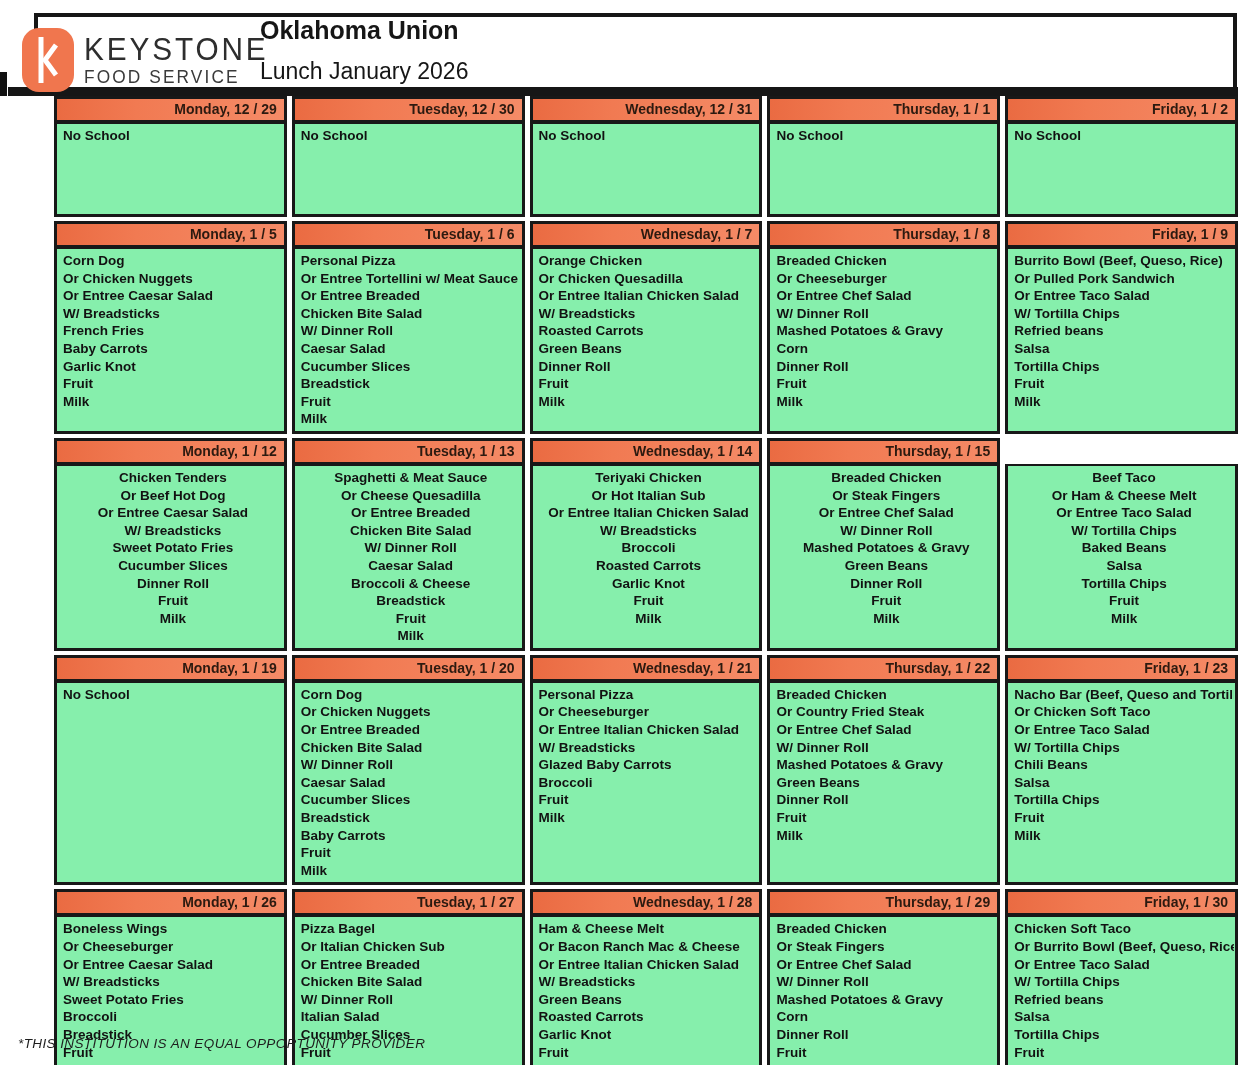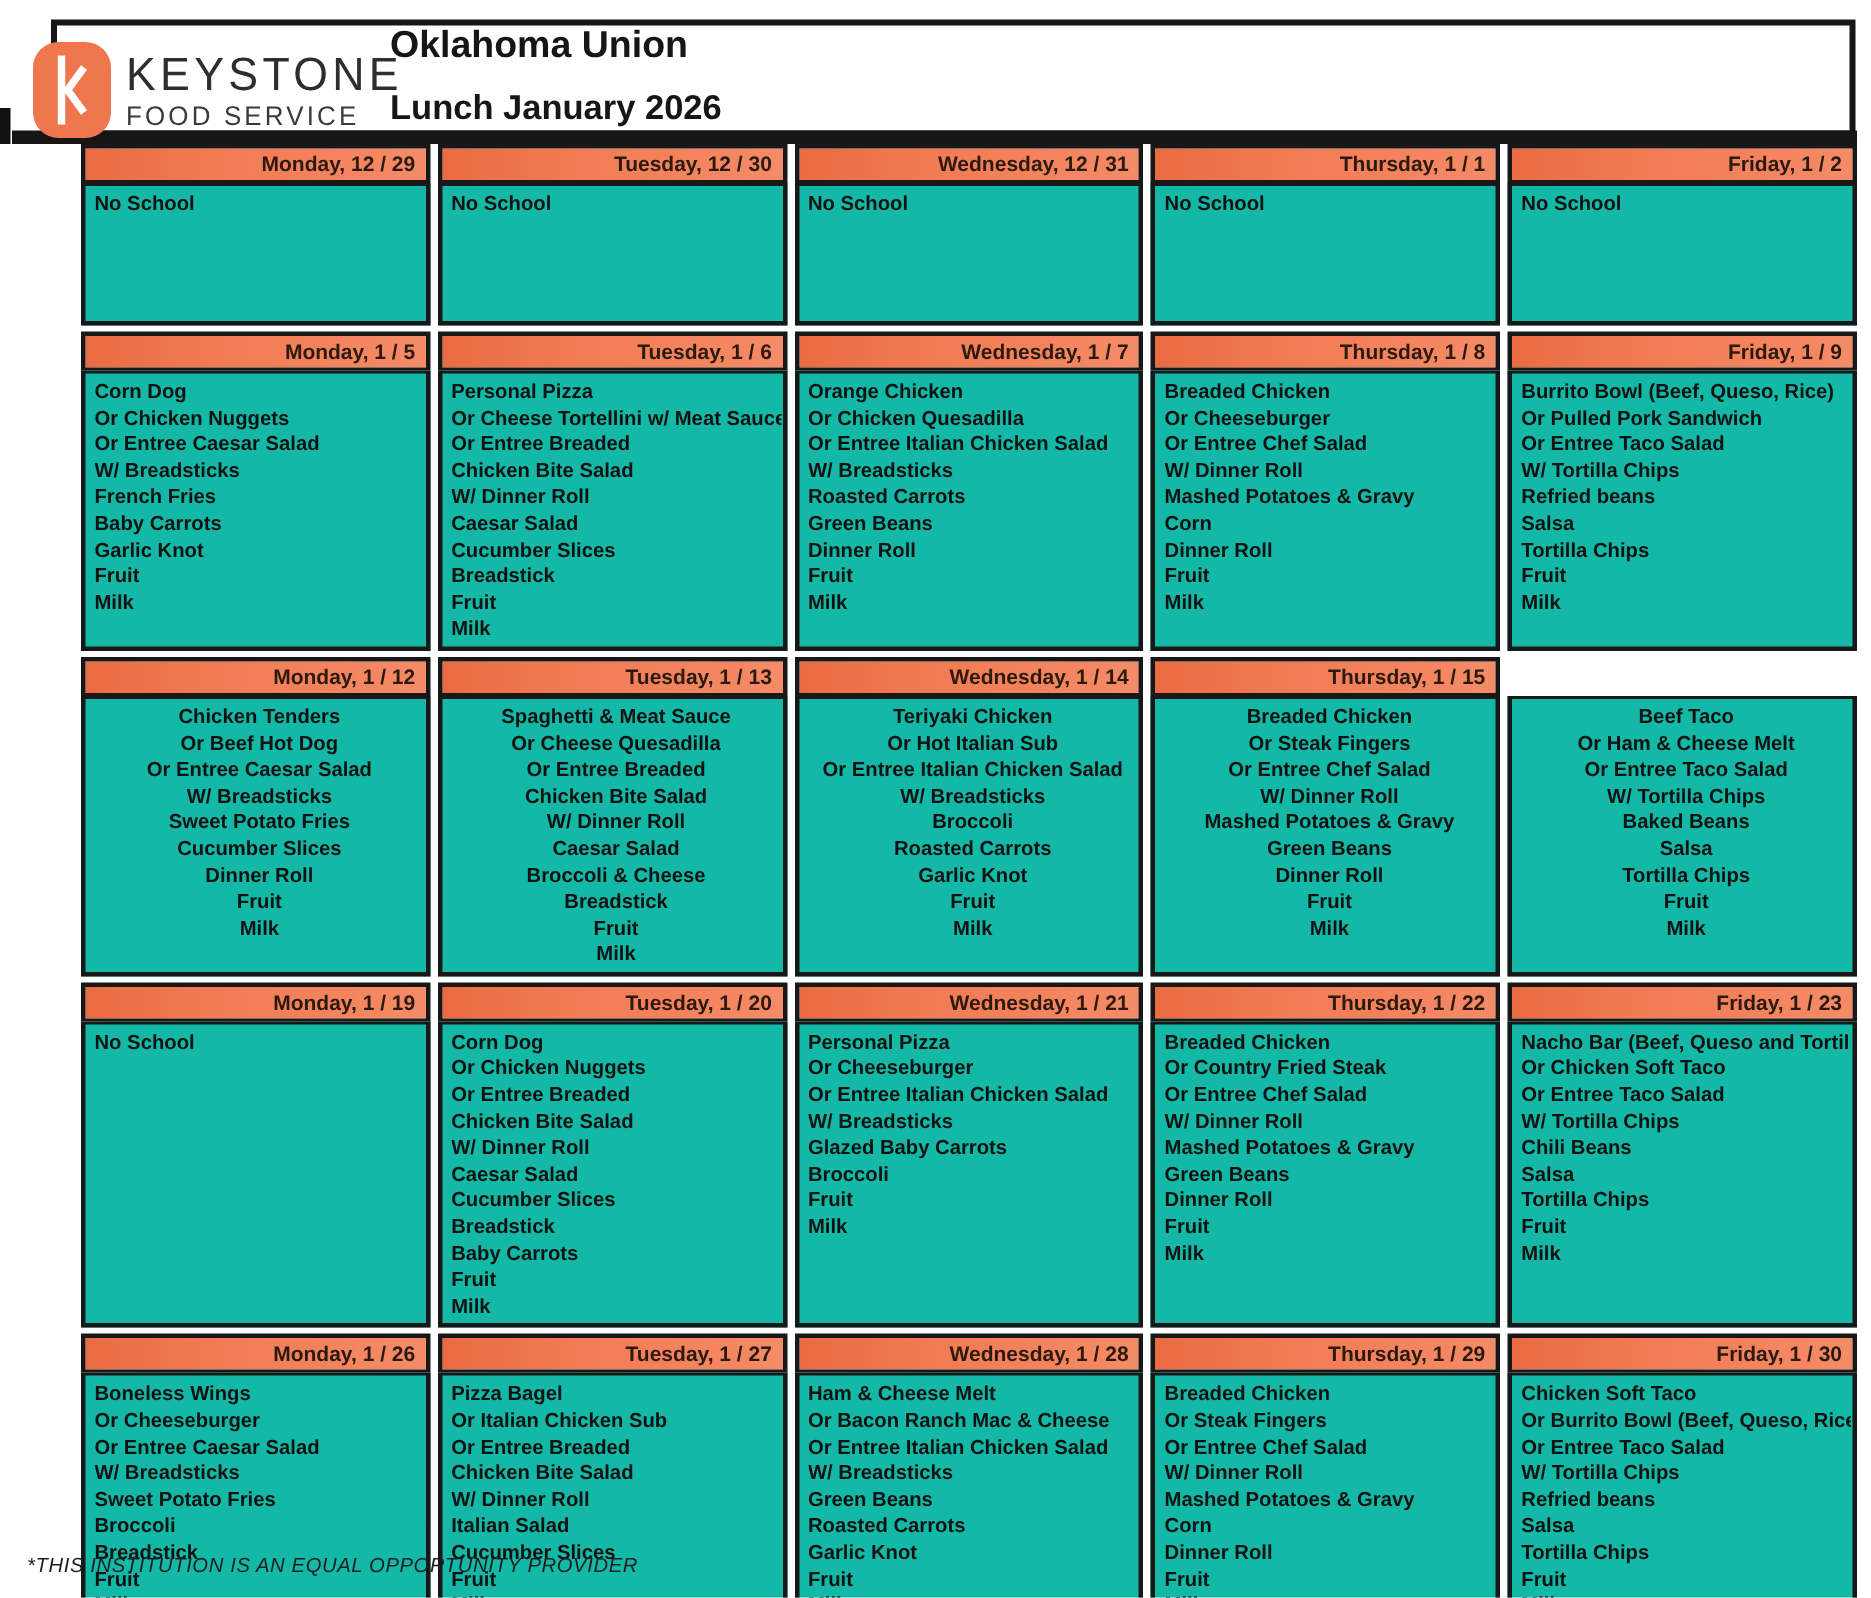--- a/index.html
+++ b/index.html
@@ -26,38 +26,38 @@
   .brand-name {
     font-size:31px; letter-spacing:3px; color:#2e2e2e; font-weight:400;
     transform:scaleX(.96); transform-origin:left;
   }
   .brand-sub {
     font-size:18px; letter-spacing:2.2px; color:#3a3a3a; margin-top:3px;
     transform:scaleX(.96); transform-origin:left;
   }
   .titles { position:absolute; left:260px; top:16px; z-index:3; }
   .title1 { font-size:25px; font-weight:bold; color:#161616; }
-  .title2 { font-size:23px; font-weight:bold; color:#161616; margin-top:13px; }
+  .title2 { font-size:23px; font-weight:normal; color:#161616; margin-top:13px; }
 
   
   .menu-grid { position:absolute; left:9px; right:9px; top:96px; }
   .week { margin-bottom:4px;padding-left:45px; }
   .hdr-row, .body-row {
     display:grid; grid-template-columns:repeat(5,1fr); column-gap:5px;
   }
   .day-header {
     border:3px solid #181818; border-bottom-width:2px;
     background:linear-gradient(90deg,#ea6b42 0%,#f17a52 35%,#f58b67 100%);
     padding:2px 7px 3px 4px; text-align:right;
     font-weight:bold; font-size:14px; color:#2c1a10;
     white-space:nowrap; overflow:hidden;
   }
   .day-body {
     border:3px solid #181818; border-top-width:2px;
-    background:#14b8a6; padding:3px 1px 3px 6px; overflow:hidden;
+    background:#86efac; padding:3px 1px 3px 6px; overflow:hidden;
   }
   .menu-item {
     font-weight:bold; font-size:13.5px; line-height:17.6px; color:#121212;
     white-space:nowrap; overflow:hidden;
   }
   .week-0 .day-body { min-height:84px; }
   .week-1 .day-body { min-height:168px; }
   .week-2 .day-body { min-height:170px;text-align:center; }
   .week-3 .day-body { min-height:192px; }
   .week-4 .day-body { min-height:150px; }
@@ -139,21 +139,21 @@
           <div class="menu-item">Or Entree Caesar Salad</div>
           <div class="menu-item">W/ Breadsticks</div>
           <div class="menu-item">French Fries</div>
           <div class="menu-item">Baby Carrots</div>
           <div class="menu-item">Garlic Knot</div>
           <div class="menu-item">Fruit</div>
           <div class="menu-item">Milk</div>
         </div>
         <div class="day-body">
           <div class="menu-item">Personal Pizza</div>
-          <div class="menu-item">Or Cheese Tortellini w/ Meat Sauce</div>
+          <div class="menu-item">Or Entree Tortellini w/ Meat Sauce</div>
           <div class="menu-item">Or Entree Breaded</div>
           <div class="menu-item">Chicken Bite Salad</div>
           <div class="menu-item">W/ Dinner Roll</div>
           <div class="menu-item">Caesar Salad</div>
           <div class="menu-item">Cucumber Slices</div>
           <div class="menu-item">Breadstick</div>
           <div class="menu-item">Fruit</div>
           <div class="menu-item">Milk</div>
         </div>
         <div class="day-body">

